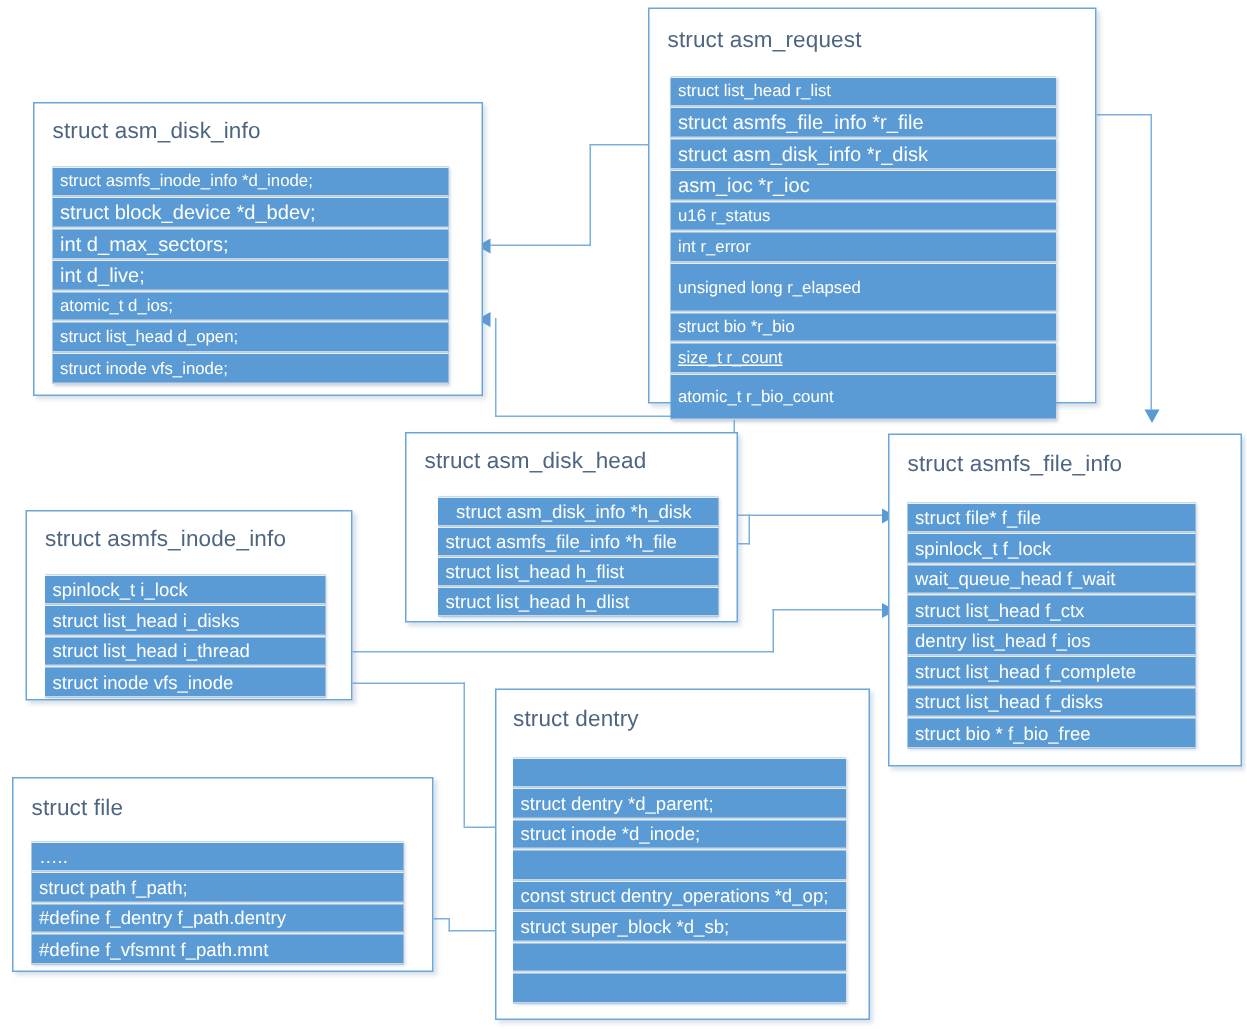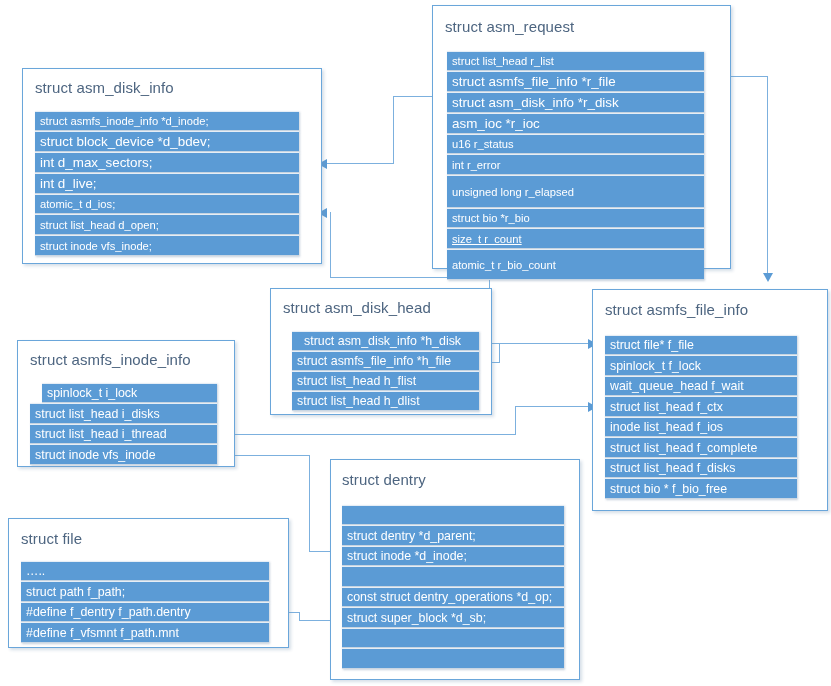--- a/index.html
+++ b/index.html
@@ -167,31 +167,31 @@
     </div>
   </div>
 
   <div class="struct-box" style="left:592px; top:289px; width:236px; height:222px;">
     <div class="struct-title" style="position:absolute; left:12px; top:11px;">struct asmfs_file_info</div>
     <div class="fields" style="left:12px; right:30px; top:45px;">
       <div class="field mid" style="height:20px;">struct file* f_file</div>
       <div class="field mid" style="height:21px;">spinlock_t f_lock</div>
       <div class="field mid" style="height:20px;">wait_queue_head f_wait</div>
       <div class="field mid" style="height:21px;">struct list_head  f_ctx</div>
-      <div class="field mid" style="height:20px;">inode list_head f_ios</div>
+      <div class="field mid" style="height:20px;">dentry list_head f_ios</div>
       <div class="field mid" style="height:21px;">struct list_head f_complete</div>
       <div class="field mid" style="height:20px;">struct list_head f_disks</div>
       <div class="field mid" style="height:21px;">struct bio * f_bio_free</div>
     </div>
   </div>
 
   <div class="struct-box" style="left:17px; top:340px; width:218px; height:127px;">
     <div class="struct-title" style="position:absolute; left:12px; top:10px;">struct asmfs_inode_info</div>
     <div class="fields" style="left:12px; right:17px; top:42px;">
-      <div class="field mid" style="height:20px;margin-left:12px;">spinlock_t i_lock</div>
+      <div class="field mid" style="height:20px;">spinlock_t i_lock</div>
       <div class="field mid" style="height:21px;">struct list_head i_disks</div>
       <div class="field mid" style="height:20px;">struct list_head i_thread</div>
       <div class="field mid" style="height:21px;">struct inode vfs_inode</div>
     </div>
   </div>
 
   <div class="struct-box" style="left:330px; top:459px; width:250px; height:221px;">
     <div class="struct-title" style="position:absolute; left:11px; top:11px;">struct dentry</div>
     <div class="fields" style="left:11px; right:15px; top:45px;">
       <div class="field mid" style="height:20px;"></div>

